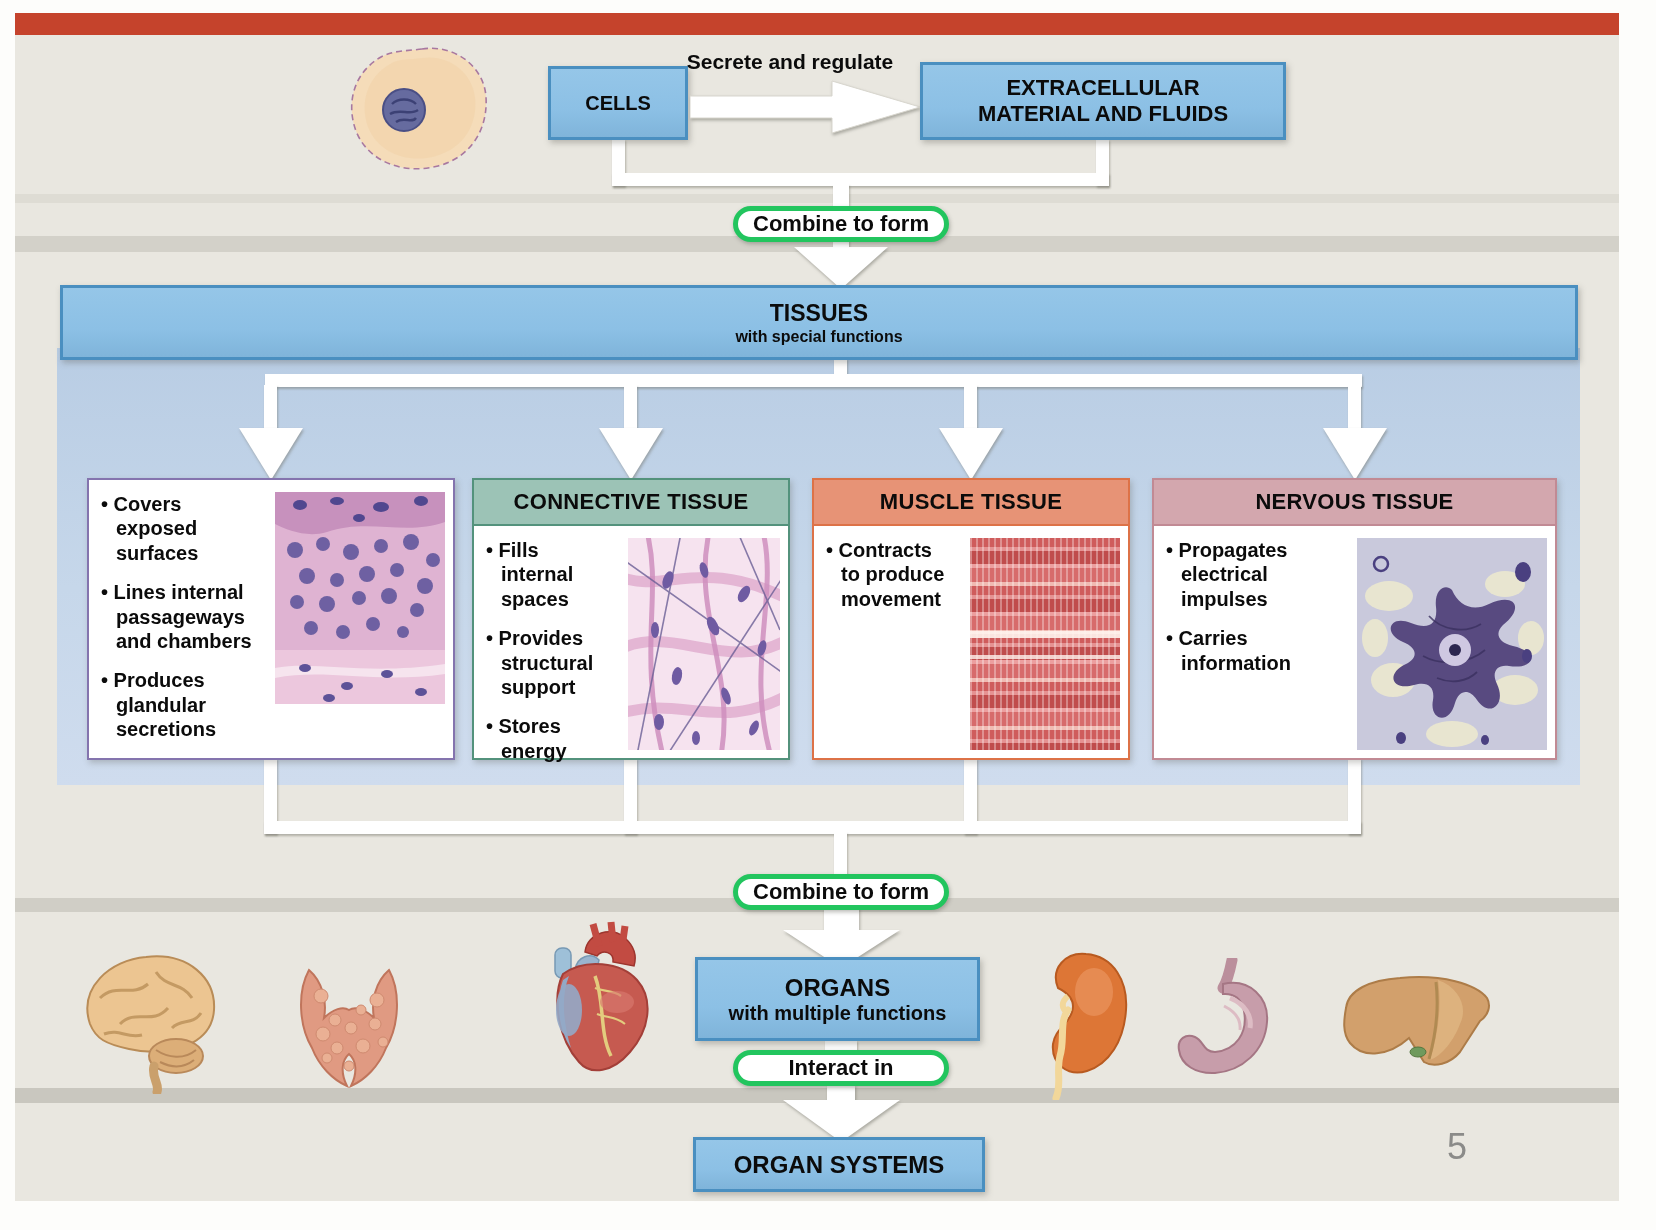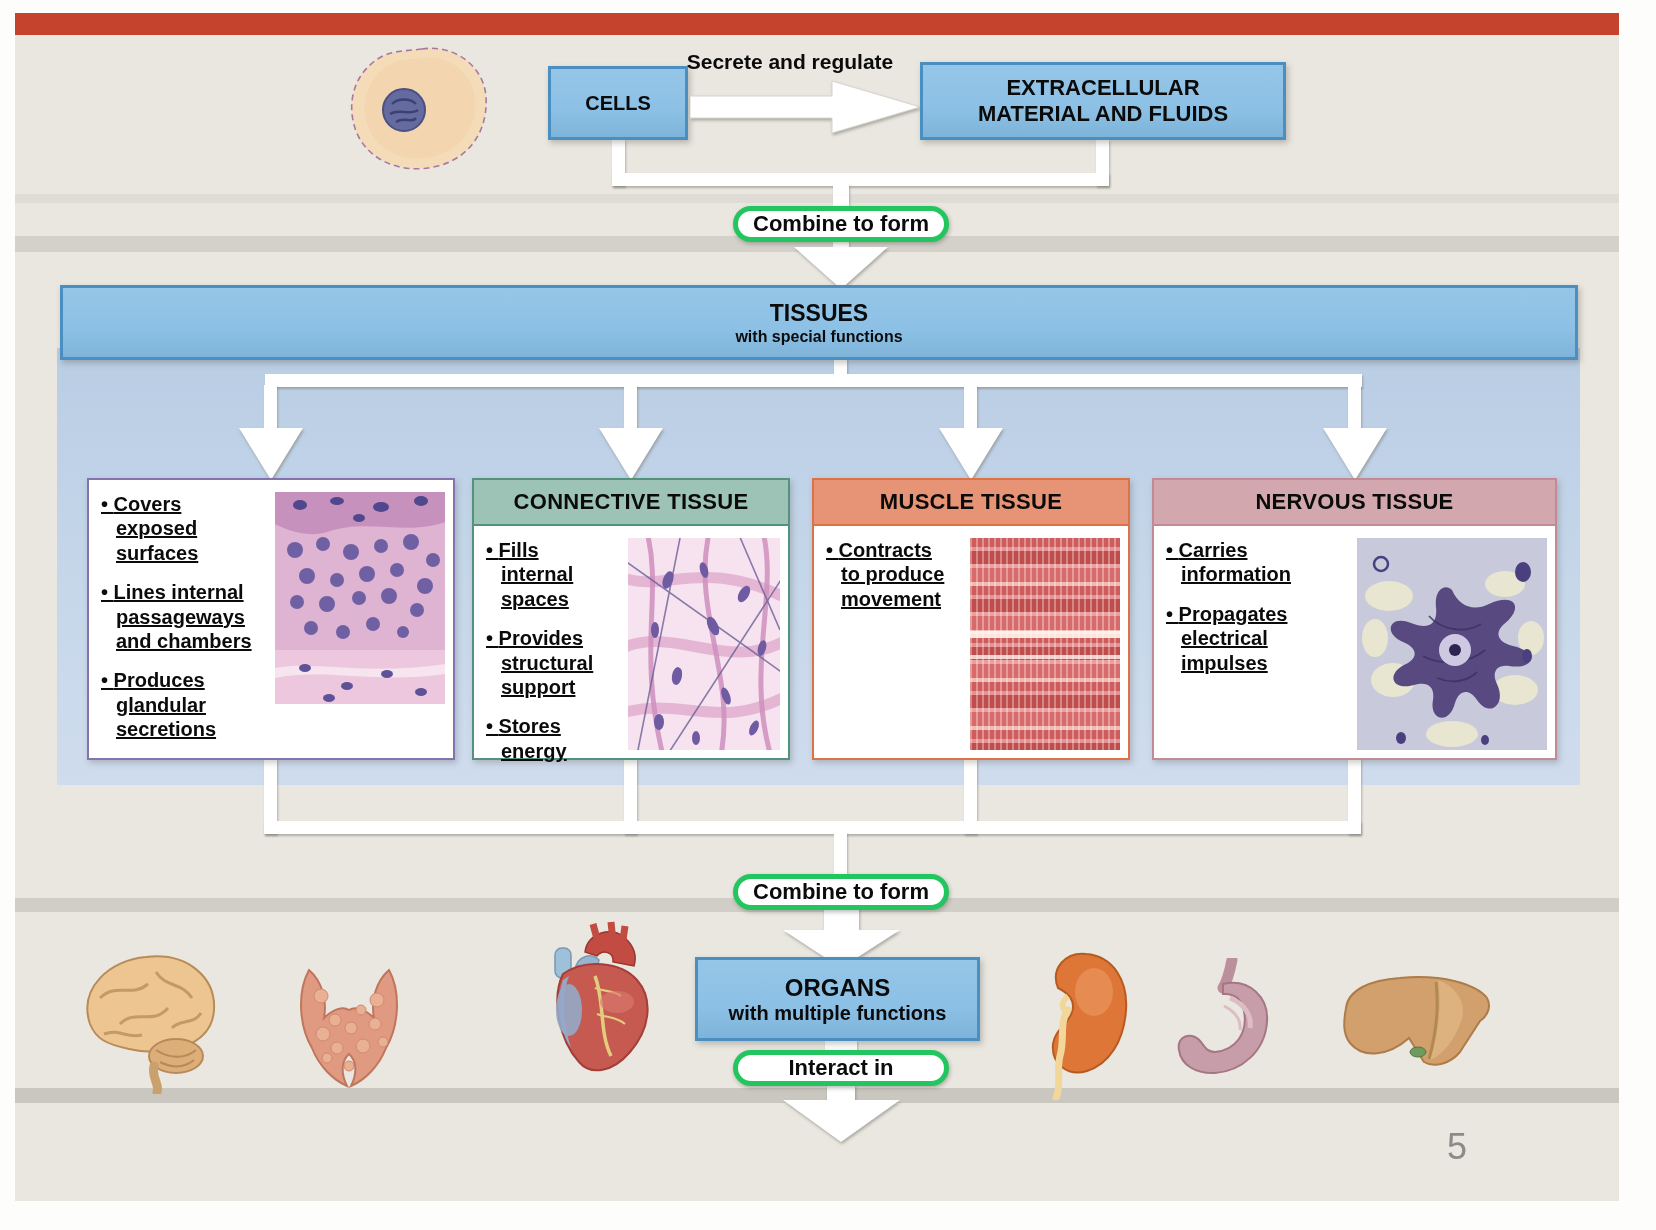--- a/index.html
+++ b/index.html
@@ -15,21 +15,21 @@
             display:flex;flex-direction:column;align-items:center;justify-content:center;text-align:center;
             font-weight:bold;box-shadow:2px 3px 6px rgba(90,90,80,.35);box-sizing:border-box;}
   .pill{background:#fff;border:5px solid #22c55e;border-radius:999px;display:flex;align-items:center;
         justify-content:center;font-weight:bold;font-size:22px;box-shadow:1px 2px 4px rgba(100,100,90,.45);box-sizing:border-box;}
   .cline{background:var(--connector,#ffffff);box-shadow:1px 2px 2px rgba(110,110,100,.45);}
   .ah{filter:drop-shadow(1px 2px 1.5px rgba(110,110,100,.5));}
   .blocklabel{display:flex;align-items:center;justify-content:center;font-weight:bold;font-size:21px;}
   .card{background:#fff;border:2px solid var(--brd,#888);box-shadow:2px 3px 6px rgba(90,90,80,.3);box-sizing:border-box;}
   .card-header{height:44px;display:flex;align-items:center;justify-content:center;font-weight:bold;
                font-size:22px;letter-spacing:.3px;background:var(--hdr,#ccc);border-bottom:2px solid var(--brd,#888);}
-  .card-body{display:flex;gap:21px;padding:12px 8px 8px 12px;box-sizing:border-box;height:232px;text-decoration:underline;}
+  .card-body{display:flex;gap:21px;padding:12px 8px 8px 12px;box-sizing:border-box;height:232px;}
   ul.bullets{list-style:none;margin:0;padding:0;font-weight:bold;font-size:20px;line-height:1.22;flex:1;}
   ul.bullets li{margin-bottom:15px;padding-left:15px;text-indent:-15px;}
   ul.bullets li::before{content:"• ";}
   .micro{height:212px;flex:none;}
   .muscle-tex{width:150px;height:212px;
     background:
       linear-gradient(180deg,rgba(255,250,245,0) 0 44%,rgba(255,244,238,.9) 44% 47%,rgba(255,250,245,0) 47% 55%,rgba(255,240,235,.8) 55% 57%,rgba(255,250,245,0) 57%),
       repeating-linear-gradient(90deg,rgba(255,255,255,.33) 0 2px,rgba(255,255,255,0) 2px 6px),
       repeating-linear-gradient(180deg,#cf5c5c 0 9px,#e59292 9px 13px,#c04c4c 13px 26px,#ec9f9f 26px 30px,#d76b6b 30px 44px,#f0bab2 44px 48px);}
   .title-line1{font-size:23px;line-height:1.25;}
@@ -232,22 +232,22 @@
           <li>Contracts to produce movement</li>
         </ul>
       <div class="micro muscle-tex"></div>
     </div>
   </div>
 
   <div class="abs card" style="left: 1152px; top: 478px; width: 405px; height: 282px; --hdr: #d3a7ae; --brd: #c18a94;">
     <div class="card-header">NERVOUS TISSUE</div>
     <div class="card-body">
       <ul class="bullets">
+          <li>Propagates electrical impulses</li>
           <li>Carries information</li>
-          <li>Propagates electrical impulses</li>
         </ul>
       <div class="micro" style="width:190px">
         <svg width="190" height="212" viewBox="0 0 190 212">
           <rect width="190" height="212" fill="#c9c9dc"></rect>
           <g fill="#ece9cf" opacity=".9">
             <ellipse cx="32" cy="58" rx="24" ry="15"></ellipse>
               <ellipse cx="148" cy="46" rx="20" ry="13"></ellipse>
             <ellipse cx="36" cy="142" rx="22" ry="17"></ellipse>
               <ellipse cx="158" cy="152" rx="23" ry="15"></ellipse>
             <ellipse cx="95" cy="196" rx="26" ry="13"></ellipse>
@@ -279,20 +279,21 @@
 
   <div class="abs pill" style="left:733px;top:874px;width:216px;height:36px">Combine to form</div>
 
   <div class="abs box-blue" style="left:695px;top:957px;width:285px;height:84px">
     <span style="font-size:24px">ORGANS</span>
     <span style="font-size:20px">with multiple functions</span>
   </div>
 
   <div class="abs pill" style="left:733px;top:1050px;width:216px;height:36px">Interact in</div>
 
+  <div class="abs box-blue" style="left:693px;top:1137px;width:292px;height:55px;font-size:24px">ORGAN SYSTEMS</div>
 
   <div class="abs" style="left:68px;top:942px">
     <svg width="158" height="152" viewBox="0 0 158 152">
       <path d="M22,82 C10,46 42,18 78,15 C120,10 148,36 146,68 C145,84 137,94 124,101 C108,110 82,112 61,107 C38,102 28,97 22,82 Z" fill="#ecc591" stroke="#b98c57" stroke-width="2"></path>
       <g stroke="#c49a63" stroke-width="3" fill="none">
         <path d="M32,56 C48,40 64,56 80,42"></path>
           <path d="M52,82 C68,66 84,84 100,66"></path>
         <path d="M88,30 C98,46 114,40 124,56"></path>
           <path d="M36,92 C52,86 58,97 74,93"></path>
           <path d="M104,86 C114,76 124,84 133,71"></path>

